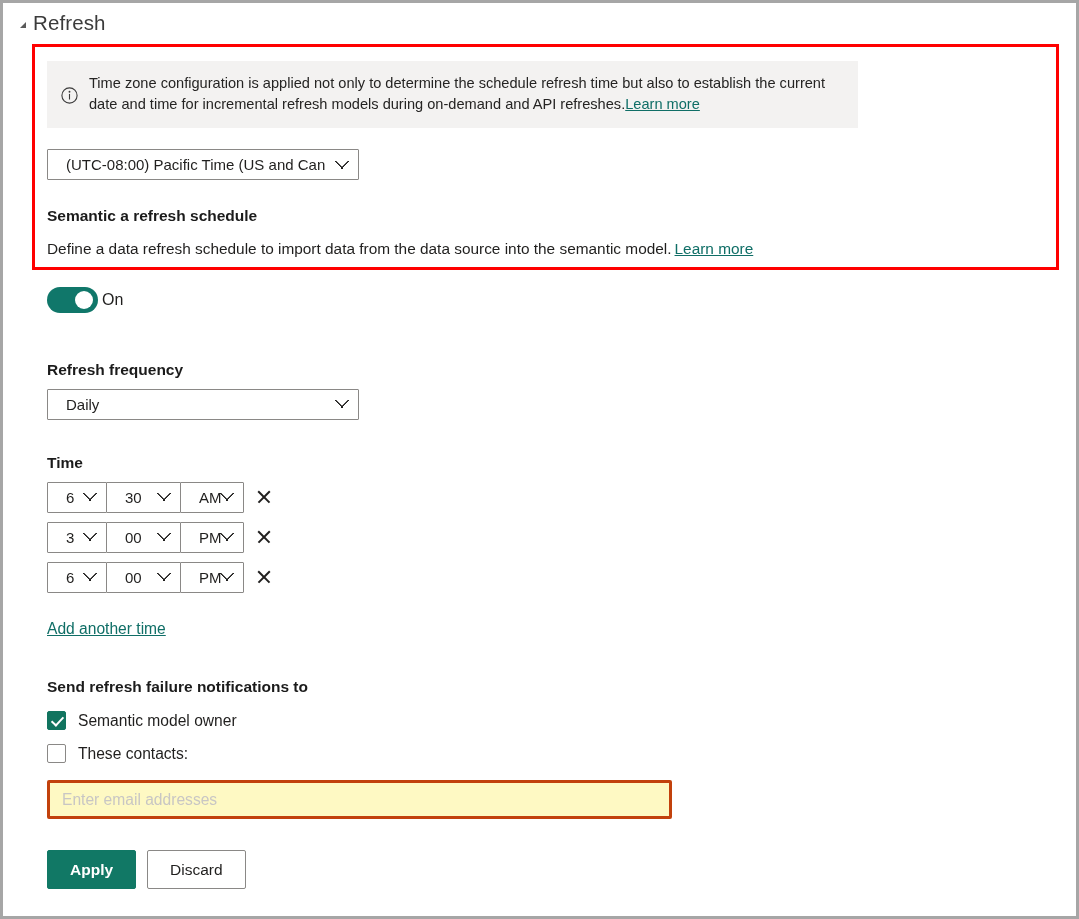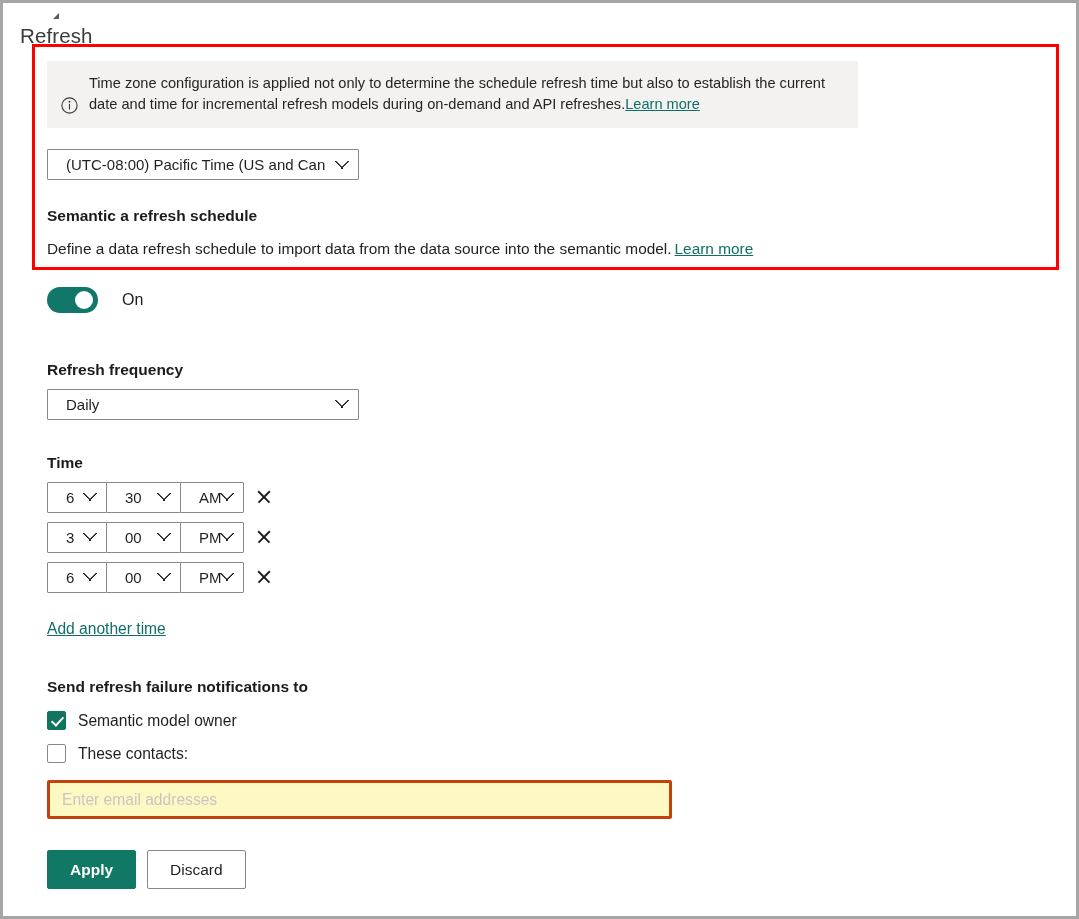--- a/index.html
+++ b/index.html
@@ -24,21 +24,20 @@
 
   
   .section-header {
     position: absolute;
     left: 17px;
     top: 8px;
     display: flex;
     align-items: center;
     gap: 7px;
     color: #2b579a;
-    flex-direction: column;
   }
   .collapse-tri {
     width: 0;
     height: 0;
     display: inline-block;
     border-left: 6px solid transparent;
     border-bottom: 6px solid #5a5a5a;
     position: relative;
     top: 2px;
   }
@@ -78,21 +77,21 @@
   }
 
   .info-banner {
     margin-top: 14px;
     width: 811px;
     box-sizing: border-box;
     background: #f3f2f1;
     padding: 12px 14px 14px 14px;
     display: flex;
     gap: 11px;
-    align-items: flex-end;
+    align-items: center;
   }
   .info-icon {
     flex: 0 0 auto;
     width: 17px;
     height: 17px;
     margin-top: 3px;
   }
   .info-icon svg { display: block; }
   .info-text {
     font-size: 14.6px;
@@ -139,21 +138,21 @@
     font-size: 15.4px;
     color: #201f1e;
   }
   .configure-desc .lnk { margin-left: 3px; }
 
   
   .toggle-row {
     margin-top: 29px;
     display: flex;
     align-items: center;
-    gap: 24px;
+    gap: 4px;
   }
   .toggle {
     width: 51px;
     height: 26px;
     border-radius: 13px;
     background: #10776a;
     position: relative;
     cursor: pointer;
   }
   .toggle .knob {

